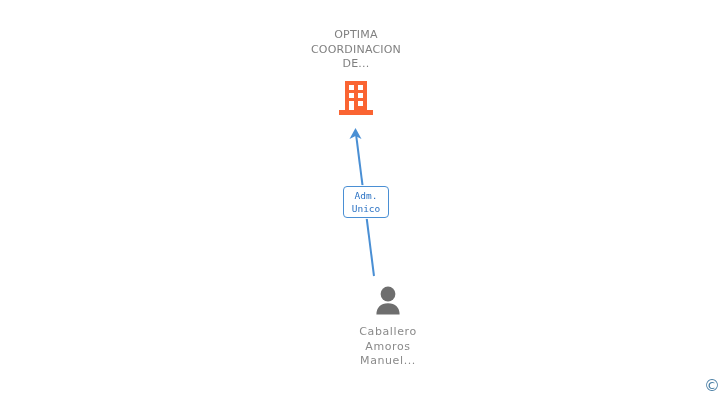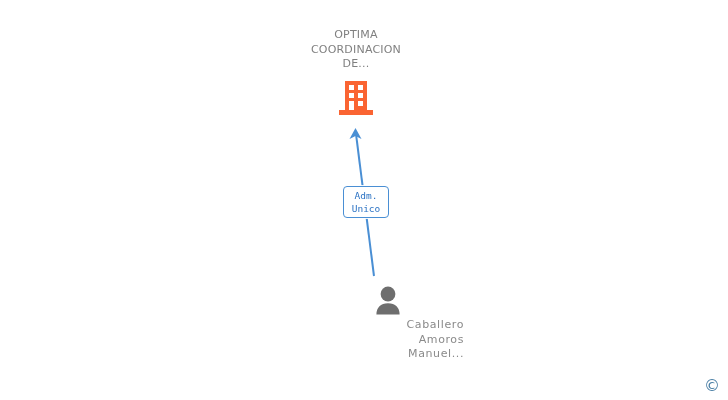--- a/index.html
+++ b/index.html
@@ -84,27 +84,27 @@
     width: 152px;
     text-align: center;
   }
   #person-icon-wrap {
     height: 32px;
     display: flex;
     align-items: flex-start;
     justify-content: center;
   }
   #person-name {
+    margin-top: 7px;
     font-family: "DejaVu Sans", sans-serif;
     font-size: 11px;
     line-height: 14.5px;
     color: #8a8a8a;
     letter-spacing: 0.6px;
     white-space: pre-line;
-    text-align: right;
   }
 
   
   #footer-logo {
     position: absolute;
     right: 8px;
     bottom: 6px;
     display: flex;
     align-items: center;
     gap: 5px;

